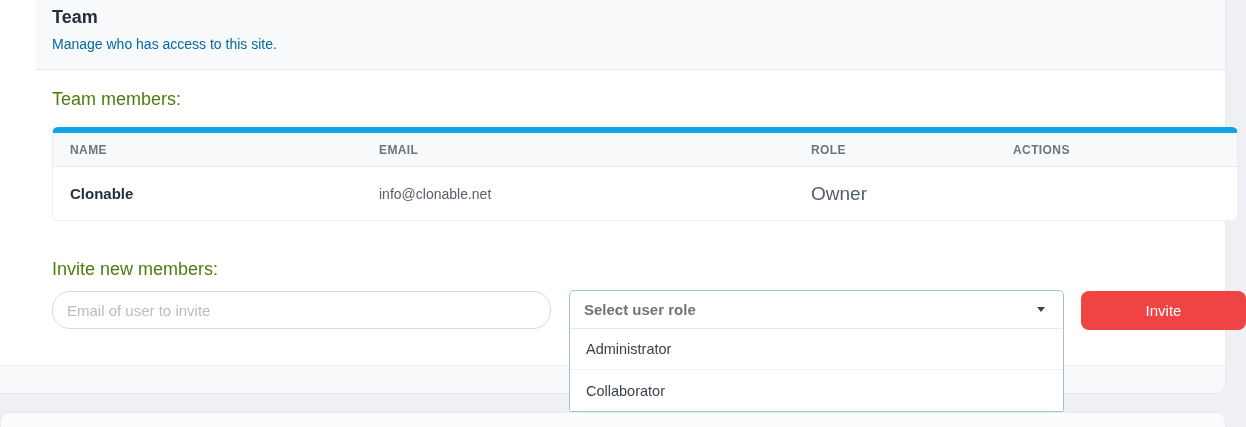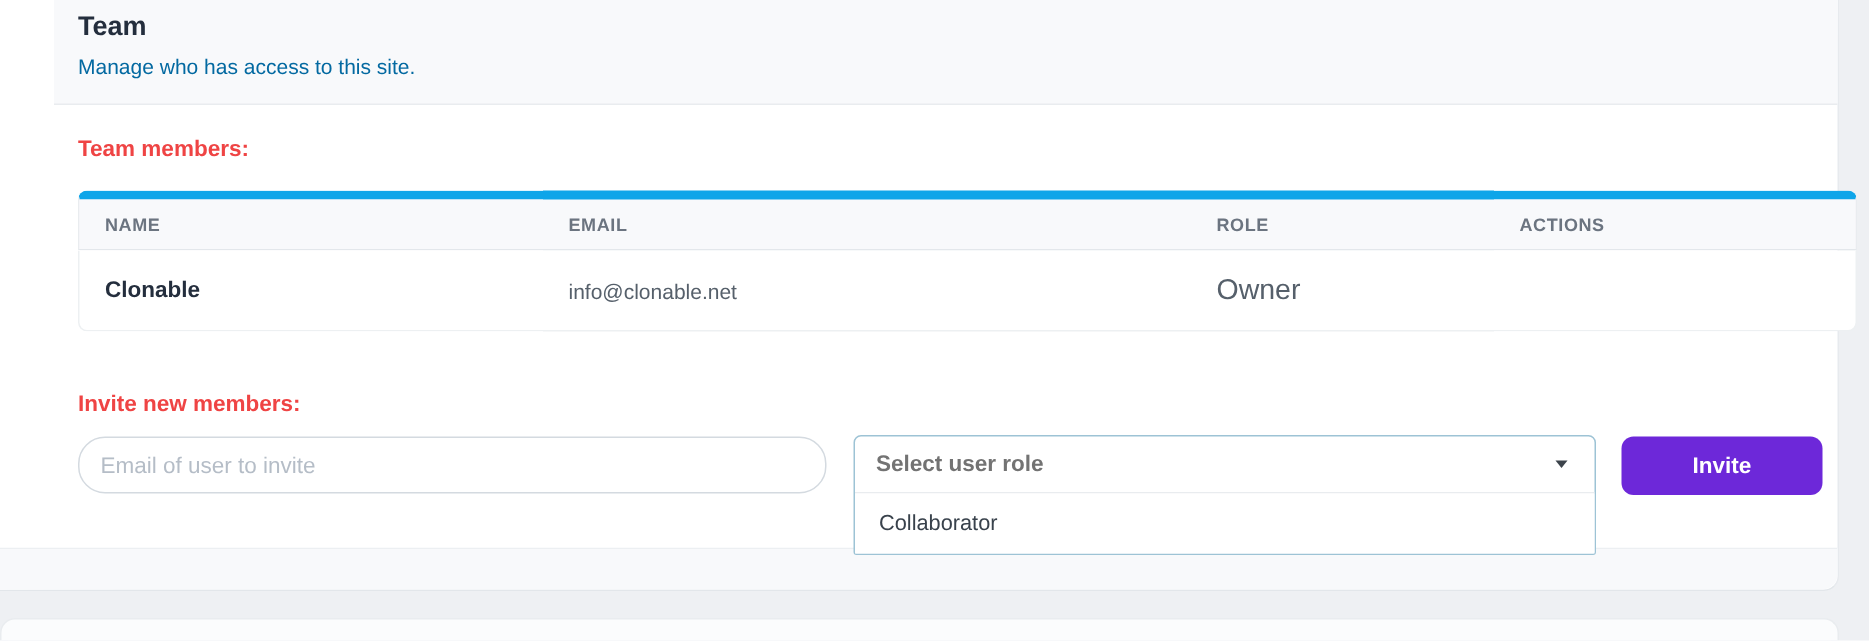--- a/index.html
+++ b/index.html
@@ -30,21 +30,21 @@
   }
   .page-title {
     font-size: 18px; font-weight: 700; color: #242e3d;
     padding-top: 2px; line-height: 24px;
   }
   .page-subtitle {
     font-size: 14px; color: #0369a1; margin-top: 6px; line-height: 18px;
   }
   .card-body { padding: 0 16px; }
   .section-label {
-    font-size: 15px; font-weight: 700; color: #ef4444; line-height: 17px;
+    font-size: 18px; font-weight: 400; color: #4d7c0f; line-height: 17px;
   }
   .label-team { padding-top: 21px; }
   .label-invite { padding-top: 40px; }
 
   
   .team-table {
     margin-top: 19px;
     width: 1186px;
     border-collapse: separate; border-spacing: 0;
   }
@@ -115,24 +115,24 @@
     height: 40px;
     display: flex; align-items: center;
     padding: 0 16px;
     font-size: 14.5px; color: #39424c;
     background: #fff; cursor: pointer;
   }
   .dropdown-option + .dropdown-option { border-top: 1px solid #eef0f2; height: 42px; }
 
   .invite-btn {
     position: absolute; left: 1029px; top: 0;
-    width: 134px; height: 39px;
-    background: #6d28d9;
+    width: 165px; height: 39px;
+    background: #ef4444;
     border: none; border-radius: 8px;
-    color: #ffffff; font-size: 15px; font-weight: 700;
+    color: #ffffff; font-size: 15px; font-weight: 400;
     font-family: "Liberation Sans", sans-serif;
     cursor: pointer;
   }
 
   
   .card-footer {
     position: absolute; left: 0; bottom: 0;
     width: 100%; height: 28px;
     background: #f8f9fb;
     border-top: 1px solid #eceff2;
@@ -186,20 +186,21 @@
       <div class="invite-row">
 
         <input class="email-input" type="text" placeholder="Email of user to invite" style="">
 
         <div class="role-dropdown">
           <div class="select-box">
             <span class="select-placeholder">Select user role</span>
             <span class="caret-down"></span>
           </div>
           <div class="dropdown-menu">
+            <div class="dropdown-option">Administrator</div>
             <div class="dropdown-option">Collaborator</div>
           </div>
         </div>
 
         <button class="invite-btn">Invite</button>
 
       </div>
 
     </div>
 

